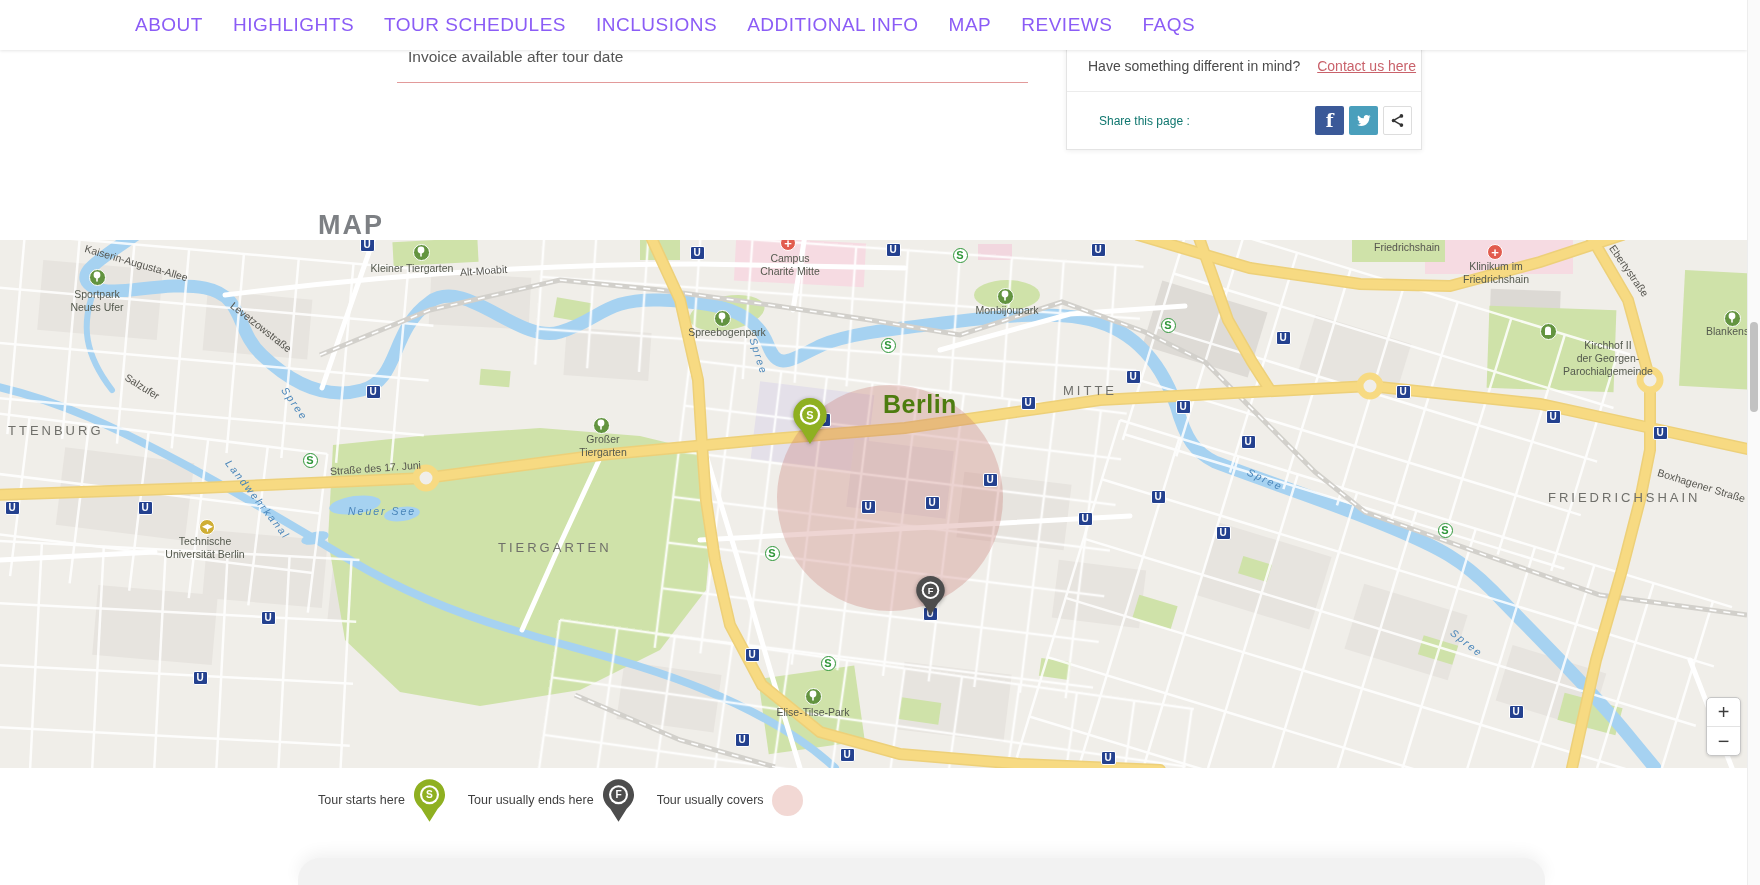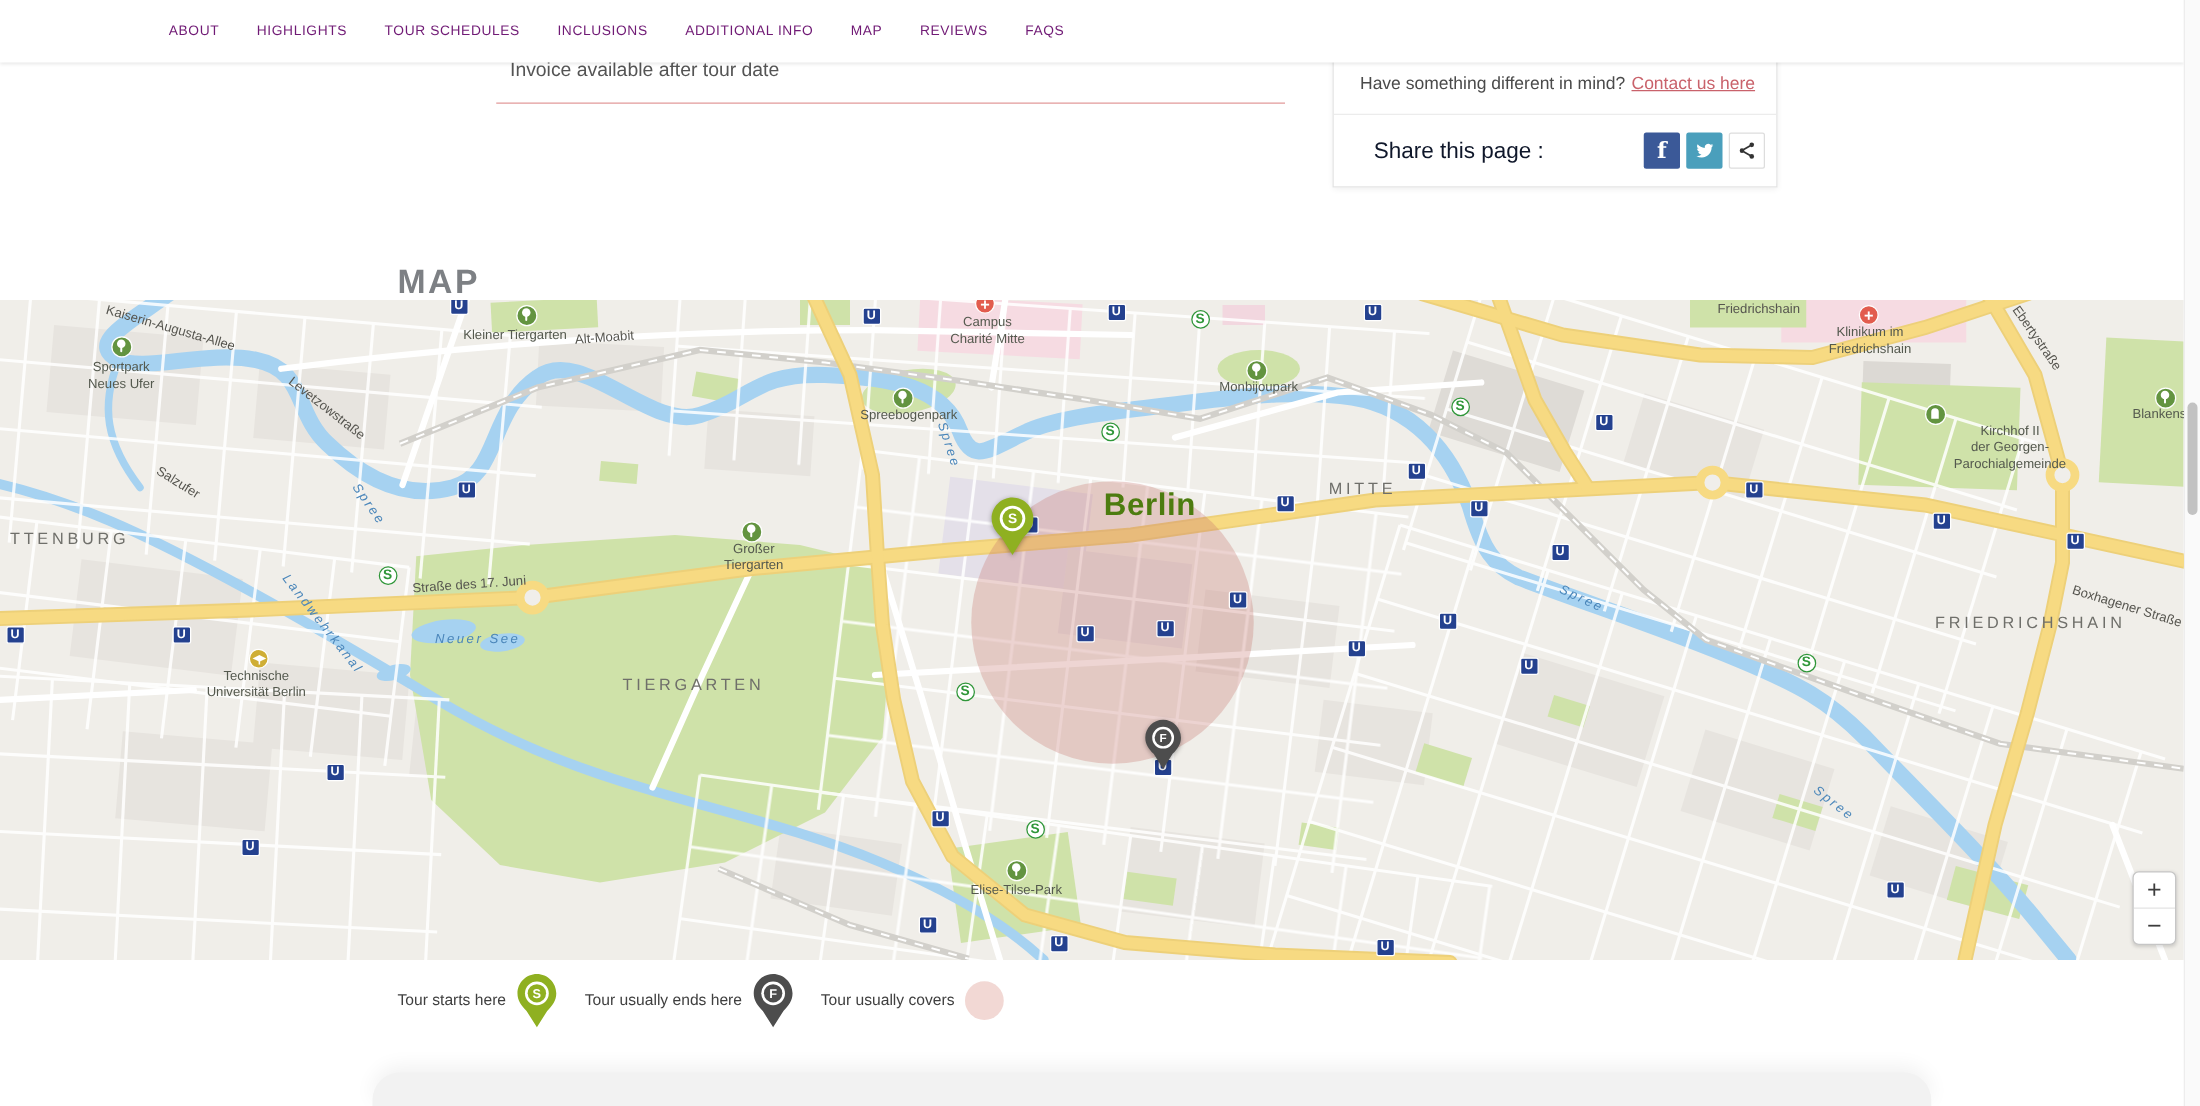--- a/index.html
+++ b/index.html
@@ -3,34 +3,34 @@
 <meta charset="utf-8">
 <style>
   html,body{margin:0;padding:0}
   body{width:1760px;height:885px;position:relative;overflow:hidden;background:#fff;
        font-family:"Liberation Sans",sans-serif;}
 
   
   .topnav{position:absolute;top:0;left:0;width:1747px;height:50px;background:#fff;z-index:30;
           display:flex;align-items:center;gap:30px;padding-left:135px;box-sizing:border-box;
           box-shadow:0 1px 3px rgba(0,0,0,.10);}
-  .nav-item{font-size:11px;letter-spacing:.5px;color:#701a75;cursor:pointer;white-space:nowrap}
+  .nav-item{font-size:19px;letter-spacing:.5px;color:#8b5cf6;cursor:pointer;white-space:nowrap}
 
   
   .info-rows{position:absolute;left:397px;top:31px;width:631px;z-index:10}
   .info-row{height:51px;border-bottom:1px solid #e29a9a;display:flex;align-items:center;
             padding-left:11px;font-size:15.5px;color:#545454}
 
   
   .contact-card{position:absolute;left:1066px;top:40px;width:356px;z-index:5;background:#fff;
                 border:1px solid #e4e4e4;box-shadow:0 1px 5px rgba(0,0,0,.07);box-sizing:border-box}
   .card-row1{height:50px;display:flex;align-items:center;padding:0 10px 0 21px;font-size:14px;color:#4a4a4a;white-space:nowrap}
-  .card-link{color:#c9626b;text-decoration:underline;margin-left:5px;cursor:pointer}
+  .card-link{color:#c9626b;text-decoration:underline;margin-left:17px;cursor:pointer}
   .card-row2{height:57px;border-top:1px solid #ececec;display:flex;align-items:center;padding:0 9px 0 32px}
-  .share-label{font-size:18px;color:#0f172a;flex:1}
+  .share-label{font-size:12px;color:#0f766e;flex:1}
   .share-btns{display:flex;gap:5px}
   .share-btn{width:29px;height:29px;border-radius:2px;display:flex;align-items:center;justify-content:center;cursor:pointer;box-sizing:border-box}
   .fb{background:#3b5998}.tw{background:#4a9fbc}
   .sh{background:#fff;border:1px solid #ddd}
   .fb span{color:#fff;font-family:"DejaVu Serif",serif;font-weight:bold;font-size:18px;line-height:1}
 
   
   .map-heading{position:absolute;left:318px;top:188px;font-size:27px;letter-spacing:2px;color:#7d8084;z-index:5}
 
   

